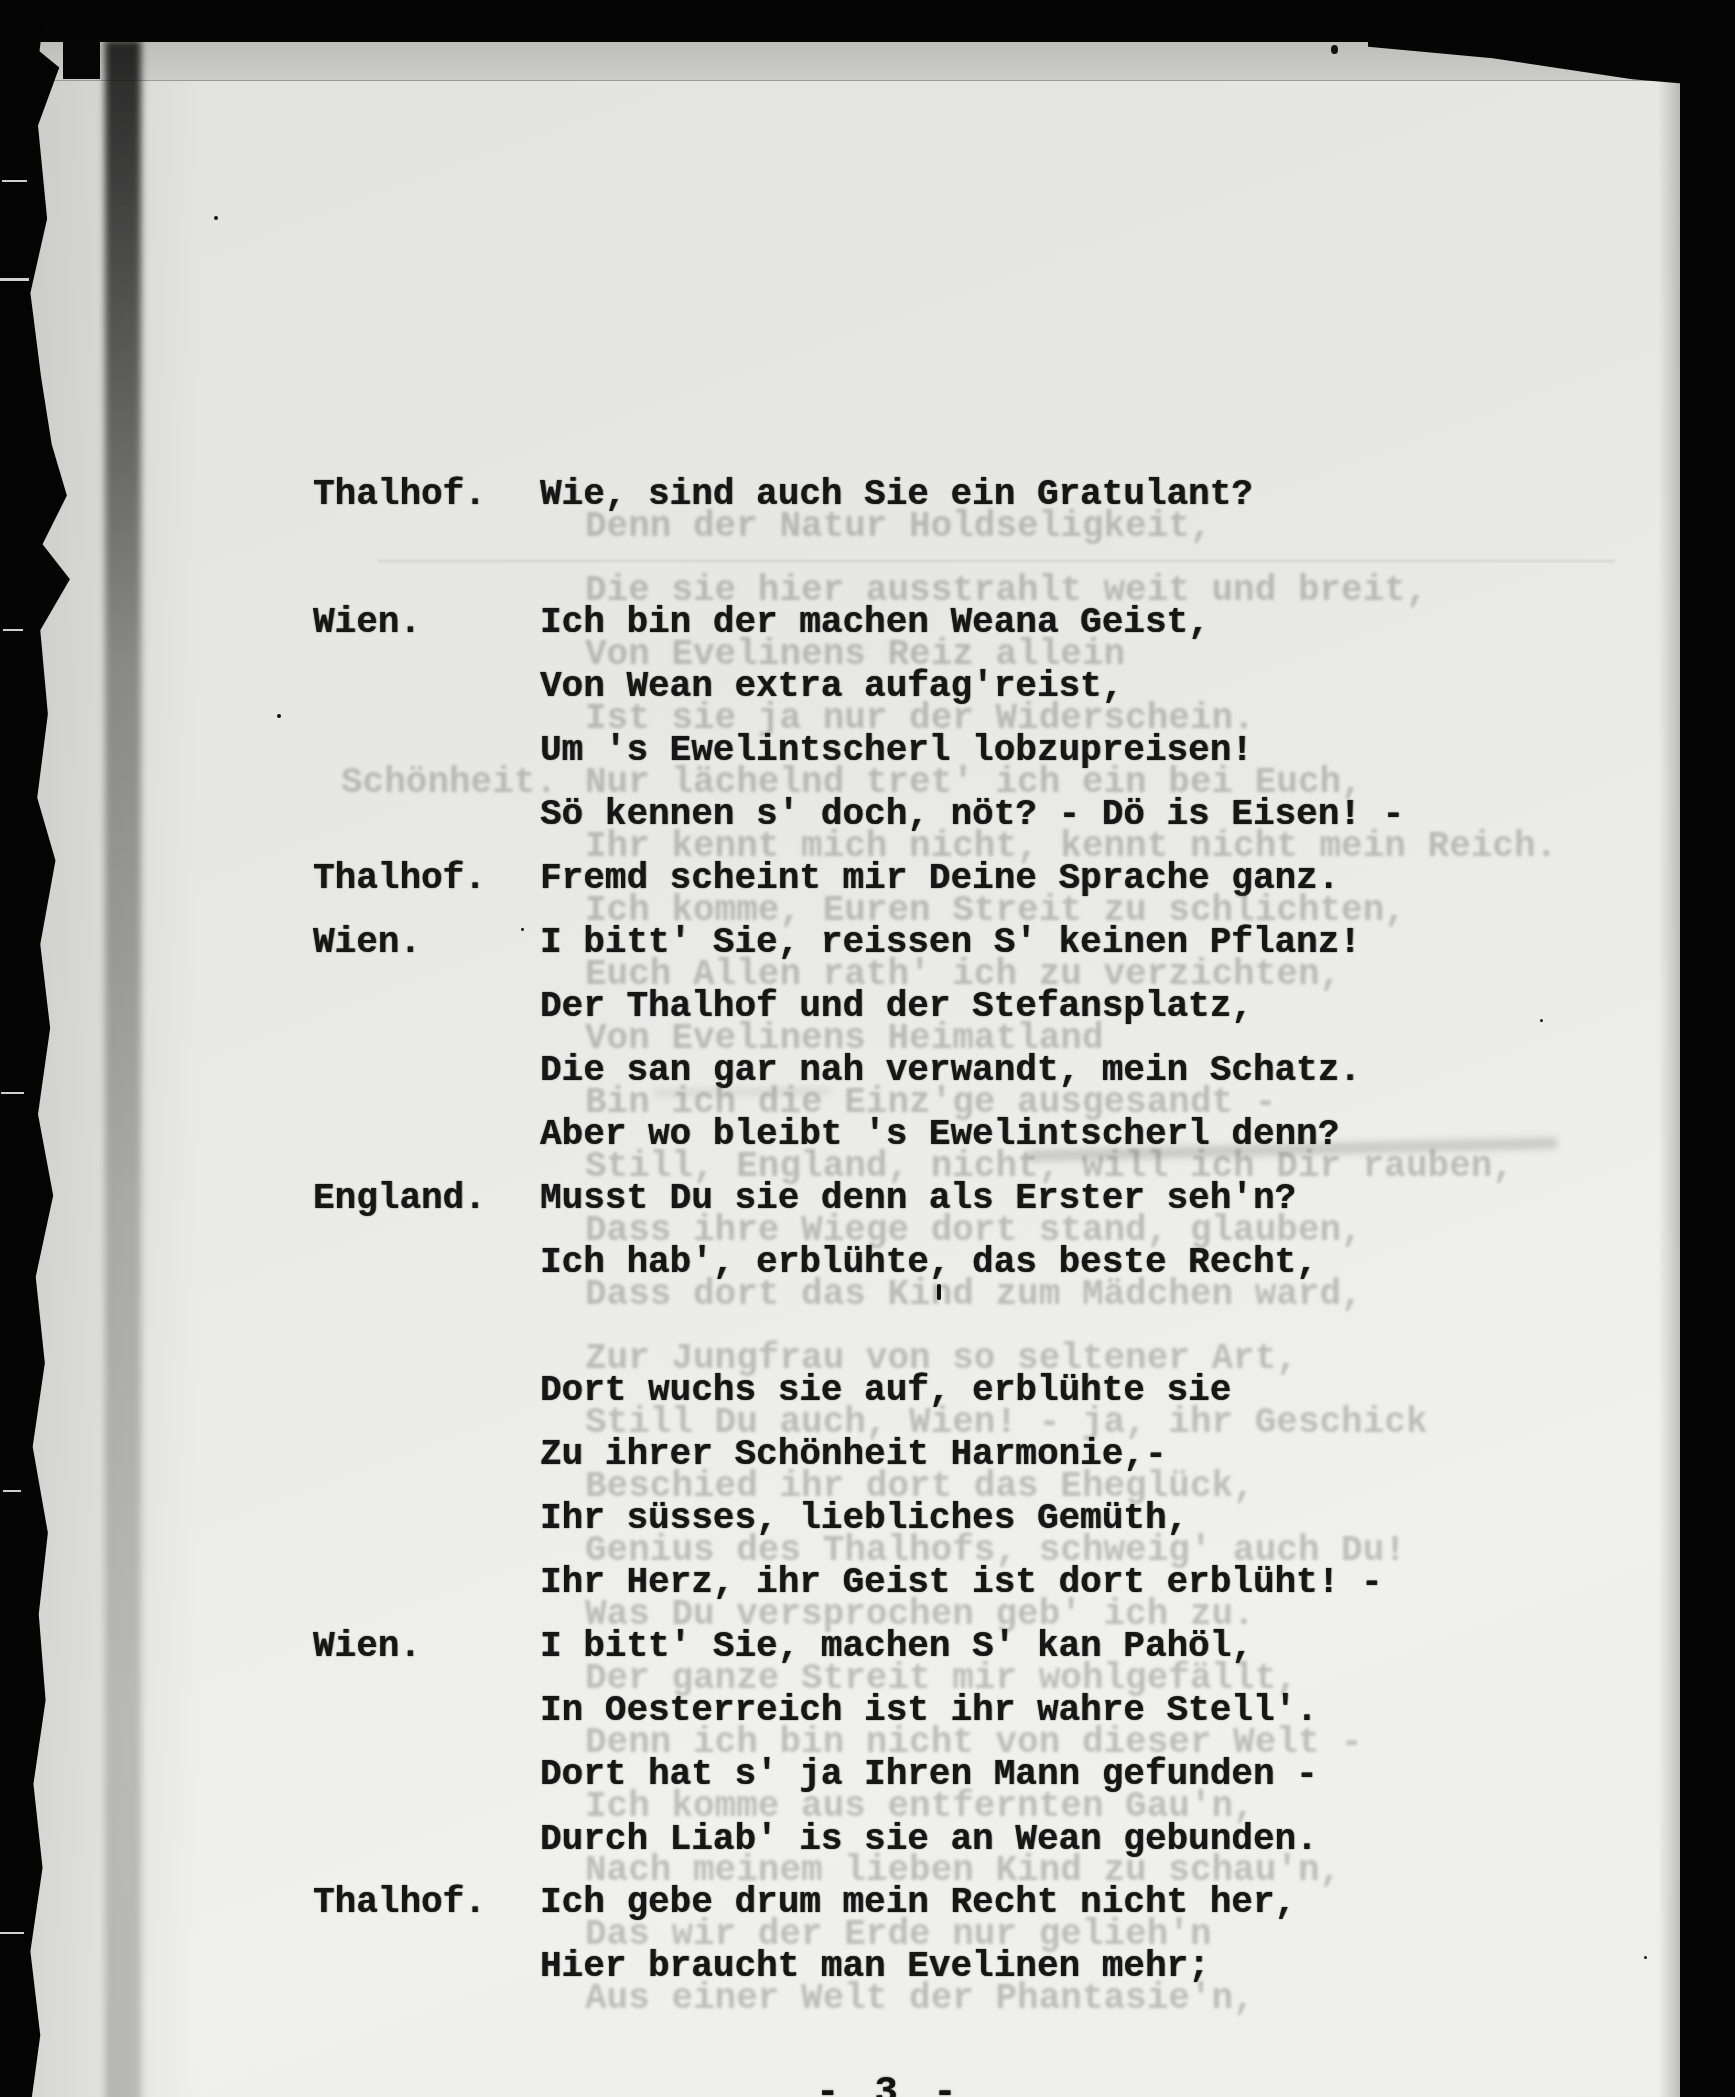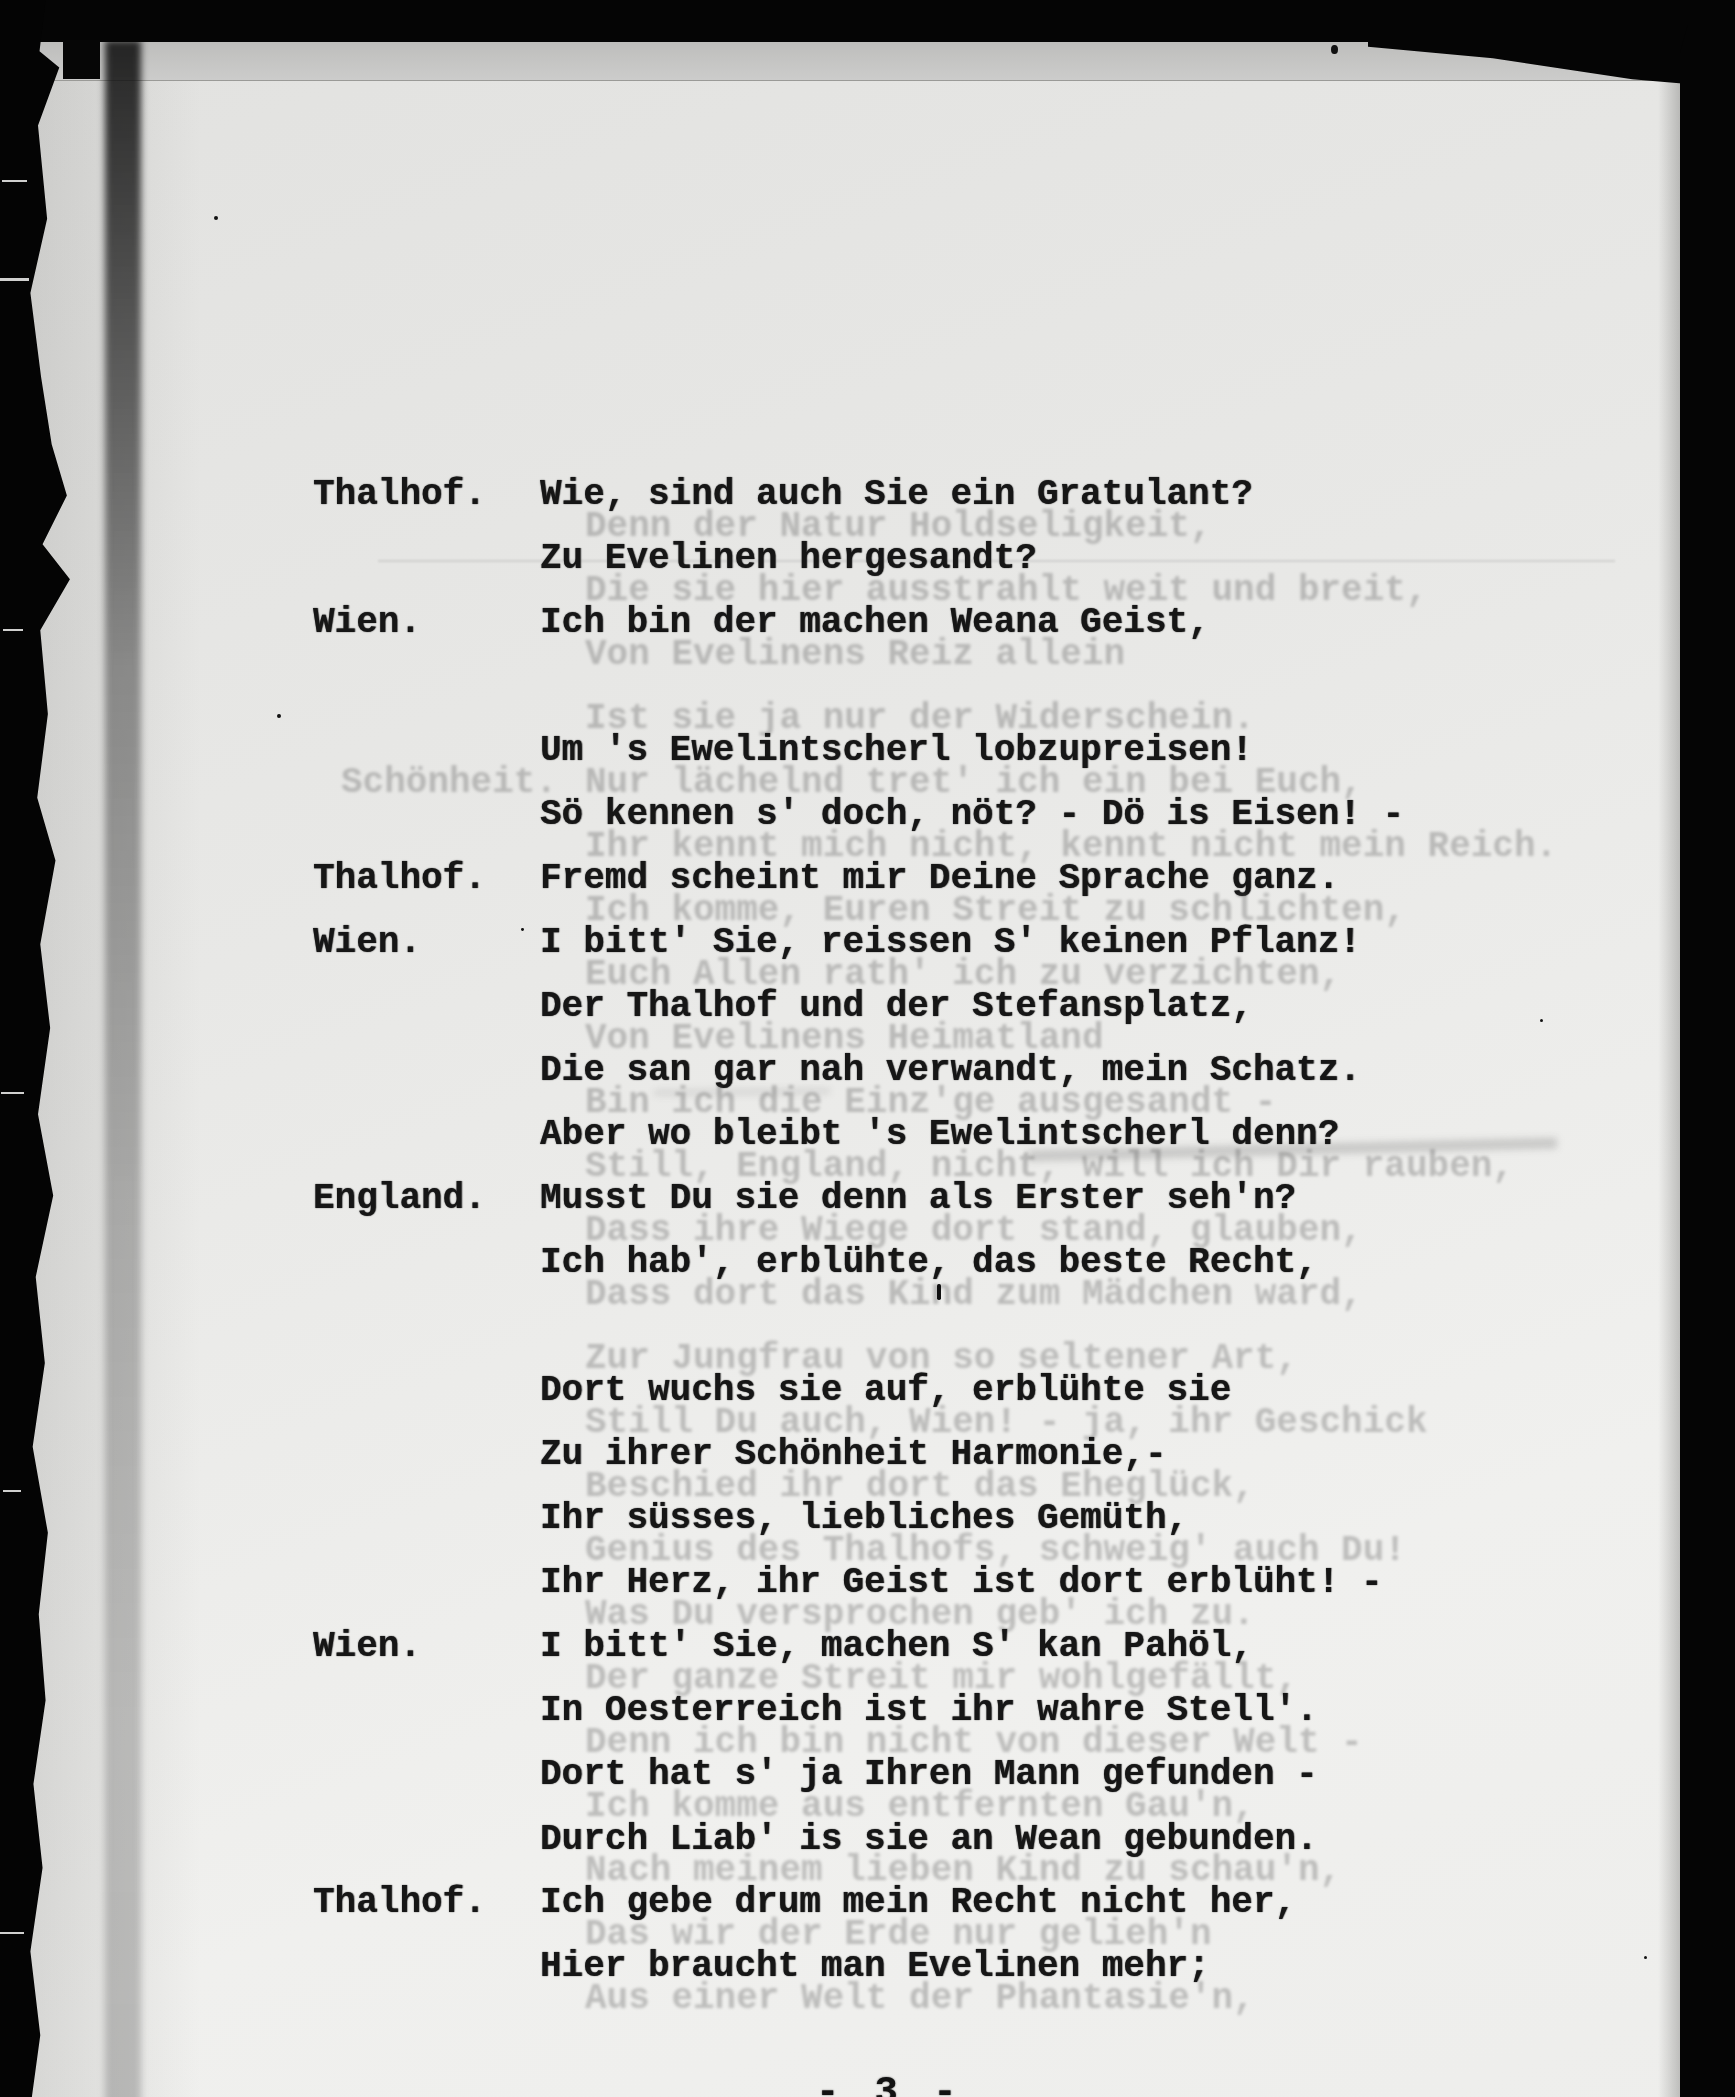--- a/index.html
+++ b/index.html
@@ -111,32 +111,32 @@
   <div id="smear-2" class="smear"></div>
 
   <div id="text-layer">
       <div class="row dark" style="top: 472px;">
         <span class="speaker">Thalhof.</span>
         <span class="dialogue">Wie, sind auch Sie ein Gratulant?</span>
       </div>
       <div class="row faint" style="top: 504px;">
         <span class="dialogue">Denn der Natur Holdseligkeit,</span>
       </div>
-      <div class="row dark" style="top: 536px;">
-        <span class="dialogue">Zu Evelinen hergesandt?</span>
-      </div>
       <div class="row faint" style="top: 568px;">
         <span class="dialogue">Die sie hier ausstrahlt weit und breit,</span>
       </div>
       <div class="row dark" style="top: 600px;">
         <span class="speaker">Wien.</span>
         <span class="dialogue">Ich bin der machen Weana Geist,</span>
       </div>
       <div class="row faint" style="top: 632px;">
         <span class="dialogue">Von Evelinens Reiz allein</span>
+      </div>
+      <div class="row dark" style="top: 664px;">
+        <span class="dialogue">Von Wean extra aufag'reist,</span>
       </div>
       <div class="row faint" style="top: 696px;">
         <span class="dialogue">Ist sie ja nur der Widerschein.</span>
       </div>
       <div class="row dark" style="top: 728px;">
         <span class="dialogue">Um 's Ewelintscherl lobzupreisen!</span>
       </div>
       <div class="row faint" style="top: 760px;">
         <span class="speaker">Schönheit.</span>
         <span class="dialogue">Nur lächelnd tret' ich ein bei Euch,</span>

